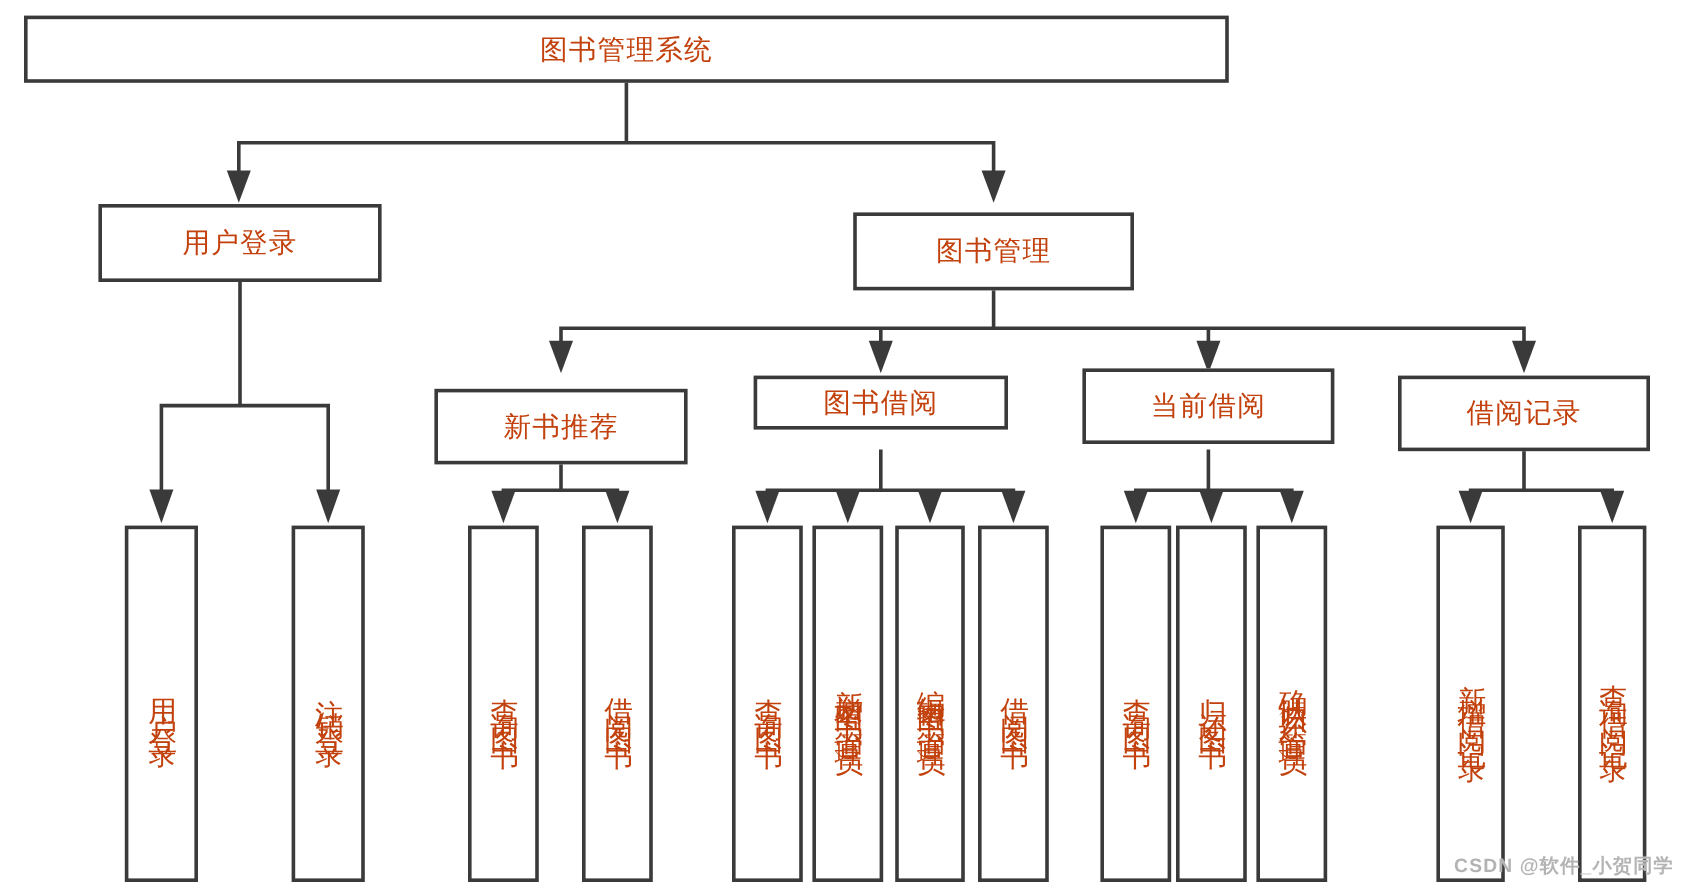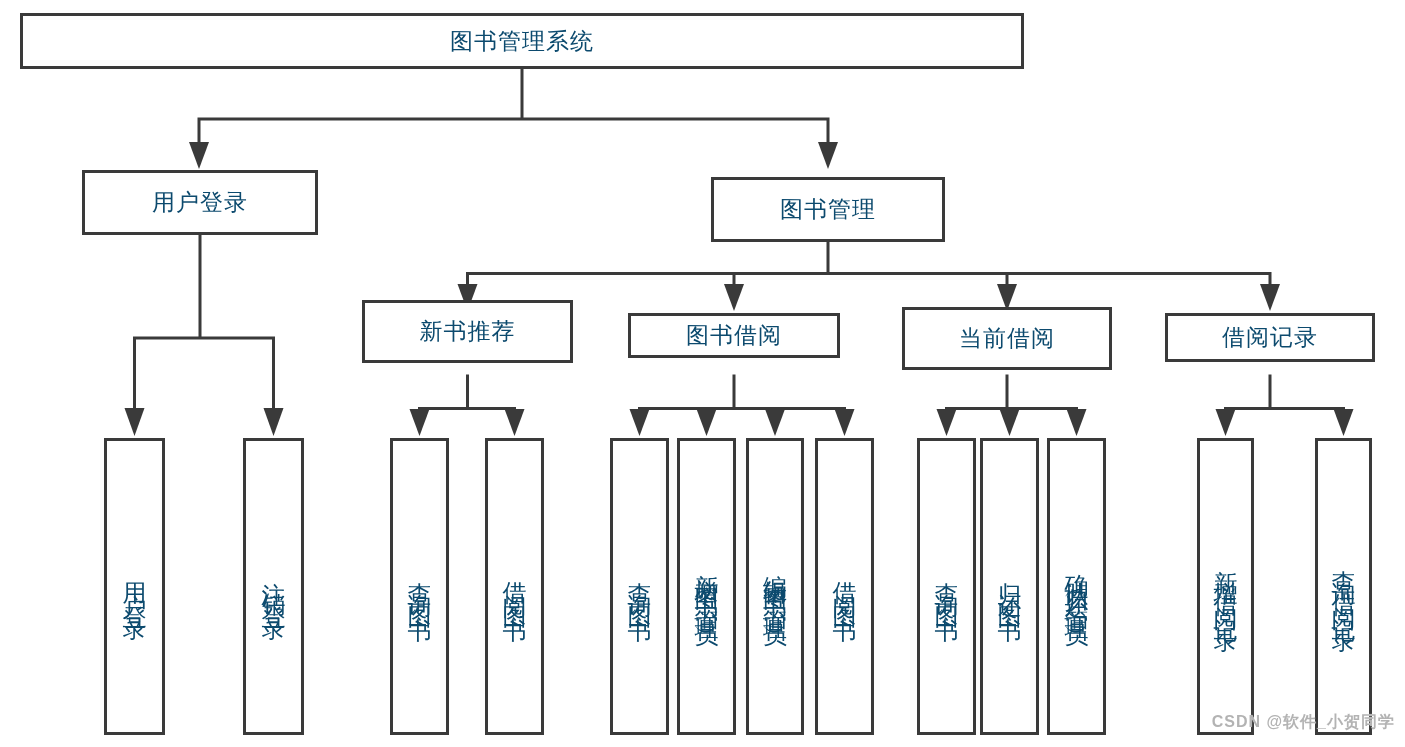--- a/index.html
+++ b/index.html
@@ -6,21 +6,21 @@
   .canvas{
     position:relative;width:1405px;height:747px;background:#ffffff;
     font-family:"Liberation Sans","DejaVu Sans",sans-serif;
     color:#3d3d3d;overflow:hidden;
   }
   .wires{position:absolute;left:0;top:0;width:1405px;height:747px;}
   .node{
     position:absolute;box-sizing:border-box;
     border:3px solid #3a3a3a;background:#ffffff;
     display:flex;align-items:center;justify-content:center;
-    font-size:23px;letter-spacing:1px;color:#0c4a6e;
+    font-size:23px;letter-spacing:1px;color:#c2410c;
   }
   .vnode{
     writing-mode:vertical-rl;text-orientation:mixed;
     font-size:24px;letter-spacing:12px;line-height:1;
     display:flex;align-items:center;justify-content:center;
   }
   .vnode.long{letter-spacing:7px;}
   .watermark{
     position:absolute;right:10px;top:712px;
     font-size:16px;letter-spacing:1px;color:#b3b3b3;
@@ -76,30 +76,30 @@
     <span>图书管理系统</span>
   </div>
 
   <div class="node" style="left:82px;top:170px;width:236px;height:65px;">
     <span>用户登录</span>
   </div>
   <div class="node" style="left:711px;top:177px;width:234px;height:65px;">
     <span>图书管理</span>
   </div>
 
-  <div class="node" style="left:362px;top:300px;width:211px;height:63px;">
+  <div class="node" style="left:362px;top:324px;width:211px;height:63px;">
     <span>新书推荐</span>
   </div>
   <div class="node" style="left:628px;top:313px;width:212px;height:45px;">
     <span>图书借阅</span>
   </div>
   <div class="node" style="left:902px;top:307px;width:210px;height:63px;">
     <span>当前借阅</span>
   </div>
-  <div class="node" style="left:1165px;top:313px;width:210px;height:49px;">
+  <div class="node" style="left:1165px;top:313px;width:210px;height:63px;">
     <span>借阅记录</span>
   </div>
 
   <div class="node vnode" style="left:104px;top:438px;width:61px;height:297px;">
     <span>用户登录</span>
   </div>
   <div class="node vnode" style="left:243px;top:438px;width:61px;height:297px;">
     <span>注销登录</span>
   </div>
 

